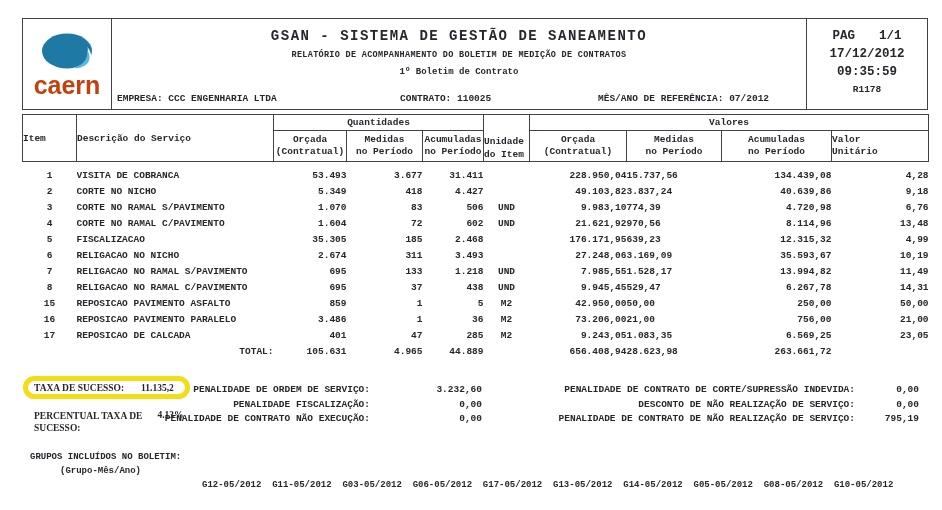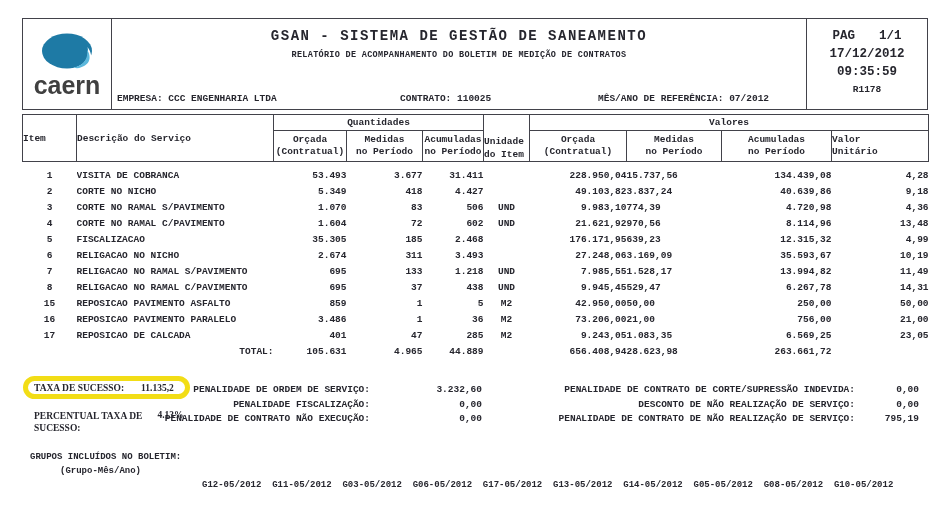--- a/index.html
+++ b/index.html
@@ -6,21 +6,21 @@
   .canvas { position:relative; width:942px; height:510px; background:#ffffff; overflow:hidden;
             font-family:"Liberation Mono", monospace; color:#26262e; }
   .sheet { position:absolute; left:22px; top:18px; width:906px; }
 
   
   .hdr { display:flex; height:92px; }
   .hdr-logo { width:90px; border:1px solid #42424a; box-sizing:border-box;
               display:flex; flex-direction:column; align-items:center; background:#fff; }
   .logo-svg { margin-top:11px; }
   .logo-text { font-family:"Liberation Sans", sans-serif; font-weight:bold; font-size:25px;
-               color:#404040; line-height:1; margin-top:-1px; }
+               color:#c2410c; line-height:1; margin-top:-1px; }
   .hdr-mid { flex:1; border-top:1px solid #42424a; border-bottom:1px solid #42424a;
              box-sizing:border-box; position:relative; text-align:center; padding-top:9px; }
   .title { font-size:14px; font-weight:bold; letter-spacing:1.5px; white-space:nowrap; }
   .subtitle { font-size:8.5px; font-weight:bold; margin-top:6px; letter-spacing:0.3px; }
   .bulletin { font-size:9px; font-weight:bold; margin-top:7px; }
   .m-emp, .m-con, .m-ref { position:absolute; bottom:5px; font-size:9.5px; font-weight:bold; white-space:nowrap; }
   .m-emp { left:5px; } .m-con { left:288px; } .m-ref { left:486px; }
   .hdr-right { width:122px; border:1px solid #42424a; box-sizing:border-box; text-align:center;
                padding-top:8px; font-weight:bold; font-size:12.5px; }
   .pag-line { display:flex; justify-content:center; gap:24px; line-height:18px; }
@@ -89,20 +89,21 @@
           <ellipse cx="31" cy="21" rx="25" ry="17.5" fill="#1e7aa5"></ellipse>
           <path d="M34 38.5 C48 37 54 28 51.5 17 C59 27 55 38.5 40 40 Z" fill="#ffffff"></path>
           <path d="M37.5 37.5 C48.5 35.5 52.5 27.5 51 19.5 C56.5 28 53.5 36.5 41 38.3 Z" fill="#5cb8dc"></path>
         </svg>
         <div class="logo-text">caern</div>
       </div>
 
       <div class="hdr-mid">
         <div class="title">GSAN - SISTEMA DE GESTÃO DE SANEAMENTO</div>
         <div class="subtitle">RELATÓRIO DE ACOMPANHAMENTO DO BOLETIM DE MEDIÇÃO DE CONTRATOS</div>
+        <div class="bulletin">1º Boletim de Contrato</div>
         <span class="m-emp"><span>EMPRESA:</span> <span>CCC ENGENHARIA LTDA</span></span>
         <span class="m-con"><span>CONTRATO:</span> <span>110025</span></span>
         <span class="m-ref"><span>MÊS/ANO DE REFERÊNCIA:</span> <span>07/2012</span></span>
       </div>
 
       <div class="hdr-right">
         <div class="pag-line">
           <span>PAG</span>
           <span>1/1</span>
         </div>
@@ -179,21 +180,21 @@
           <tr>
             <td class="c-item">3</td>
             <td class="c-desc">CORTE NO RAMAL S/PAVIMENTO</td>
             <td class="c-qorc">1.070</td>
             <td class="c-qmed">83</td>
             <td class="c-qacu">506</td>
             <td class="c-und">UND</td>
             <td class="c-vorc">9.983,10</td>
             <td class="c-vmed">774,39</td>
             <td class="c-vacu">4.720,98</td>
-            <td class="c-vunit">4,36</td>
+            <td class="c-vunit">6,76</td>
           </tr>
           <tr>
             <td class="c-item">4</td>
             <td class="c-desc">CORTE NO RAMAL C/PAVIMENTO</td>
             <td class="c-qorc">1.604</td>
             <td class="c-qmed">72</td>
             <td class="c-qacu">602</td>
             <td class="c-und">UND</td>
             <td class="c-vorc">21.621,92</td>
             <td class="c-vmed">970,56</td>

